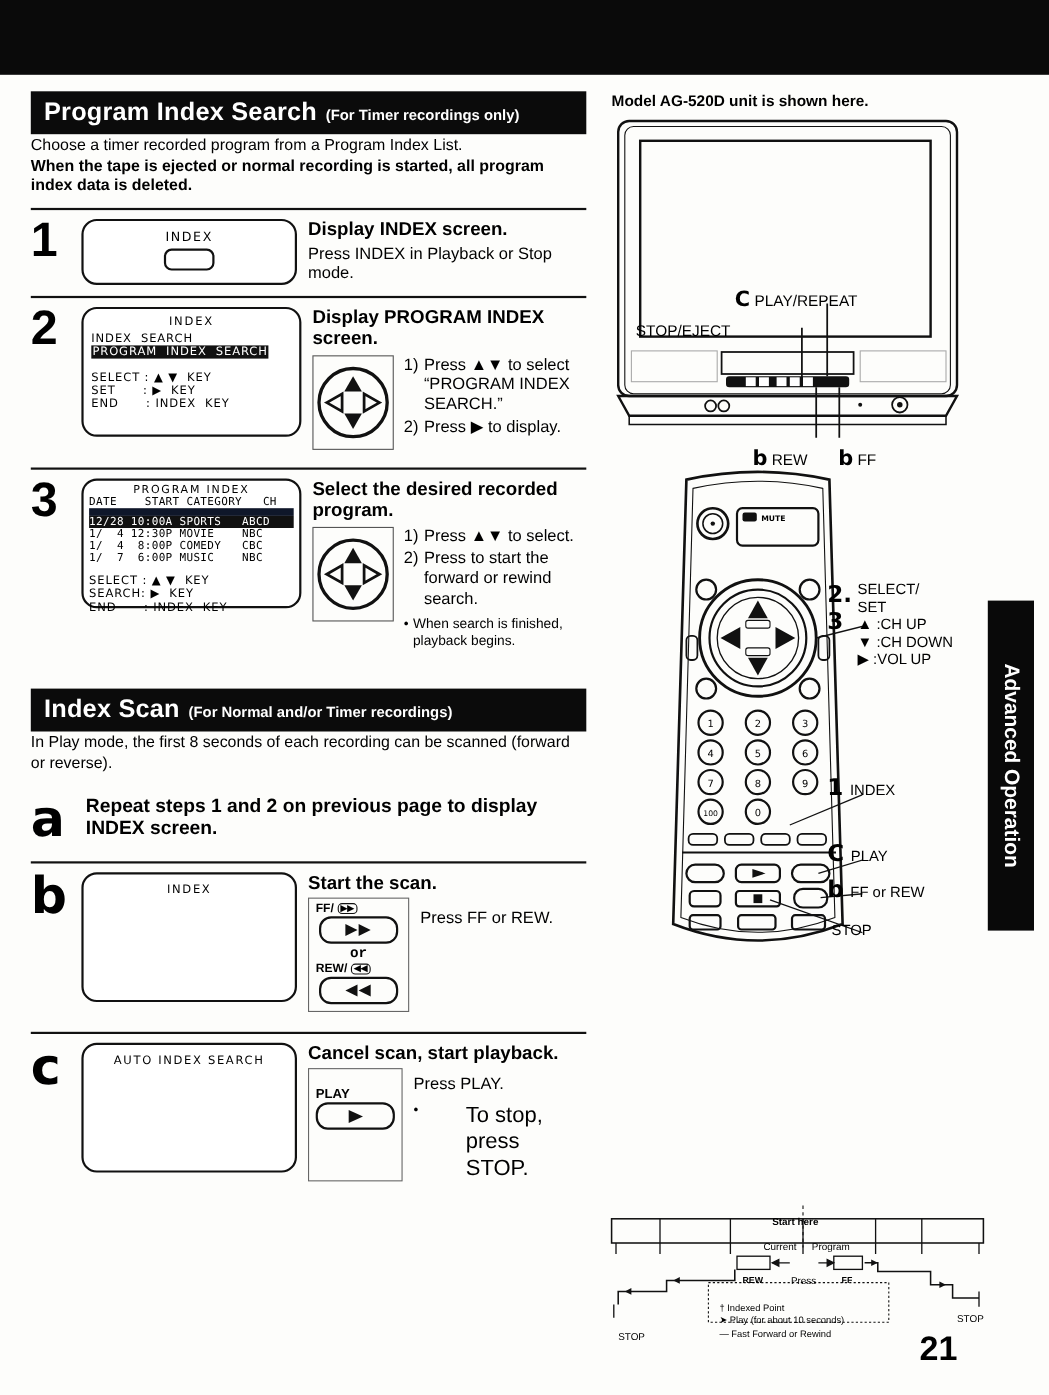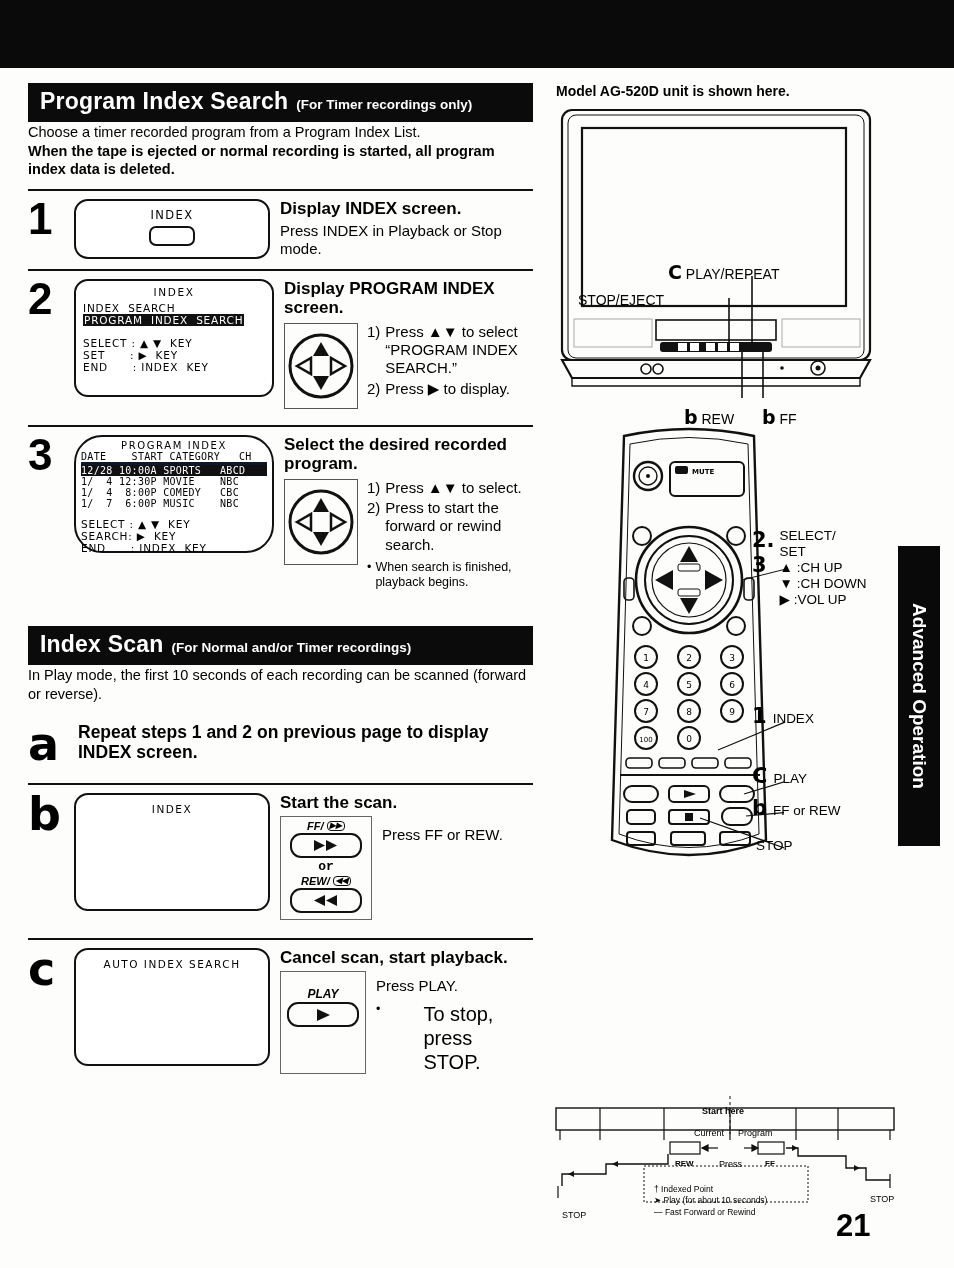--- a/index.html
+++ b/index.html
@@ -48,41 +48,41 @@
   .btn-pill {
     width:46px; height:20px; border:2px solid #111; border-radius:7px; margin:4px auto 0 auto;
   }
   .osd.s2 { width:200px; height:118px; padding:5px 7px; }
   .osd-title { text-align:center; font-size:10.5px; letter-spacing:1.6px; }
   .osd-line { font-size:10.5px; letter-spacing:.8px; white-space:pre; }
   .osd-hl { background:#111; color:#fff; display:inline-block; padding:0 1px; }
   .osd-keys { margin-top:11px; }
   .osd-keys .osd-line { line-height:1.18; }
 
-  .osd.s3 { width:200px; height:118px; padding:3px 5px;border-radius:28px; }
+  .osd.s3 { width:200px; height:118px; padding:3px 5px; }
   .tbl { font-size:10px; letter-spacing:.3px; font-family:"DejaVu Sans Mono", monospace; }
   .tbl .row { white-space:pre; line-height:1.12; }
   .tbl .row.hl { background:#111; color:#fff; }
-  .tbl .hdr { white-space:pre; line-height:1.12; border-bottom:3px solid #0f172a; }
+  .tbl .hdr { white-space:pre; line-height:1.12; border-bottom:7px solid #0f172a; }
 
   .osd.blank { width:196px; height:118px; position:relative; }
   .osd.blank .osd-label { font-size:10.5px; letter-spacing:1.5px; padding-top:8px; }
 
   
   .dpad-box { border:1.5px solid #555; width:86px; height:86px; display:flex; align-items:center; justify-content:center; }
   .dpad { width:72px; height:72px; }
 
   .num-list { font-size:15px; line-height:1.22; }
   .num-list .li { display:flex; gap:5px; margin-bottom:2px; }
   .num-list .n { flex:none; }
   .bullet { font-size:12.5px; line-height:1.2; margin-top:6px; display:flex; gap:4px; }
 
   
   .keyart { border:1.5px solid #666; padding:3px 6px 5px 6px; text-align:center; width:92px; }
-  .keyart .cap { font-size:11px; font-weight:bold; display:flex; align-items:center; justify-content:center; gap:3px;font-style:italic;}
+  .keyart .cap { font-size:11px; font-weight:bold; display:flex; align-items:center; gap:3px;}
   .keycap {
     border:2px solid #111; border-radius:11px; width:72px; height:25px; margin:1px auto;
     display:flex; align-items:center; justify-content:center;
   }
   .keyart .orr { font-size:13px; font-weight:bold; margin:1px 0;font-family:Liberation Mono, monospace; }
   .mini-ff { border:1.5px solid #111; border-radius:4px; padding:0 2px; font-size:8px; line-height:1;}
 
   
   .col-right { position:absolute; left:556px; top:15px; width:350px; }
   .model-note { font-size:14px; font-weight:bold; }
@@ -233,21 +233,21 @@
           </div>
         </div>
       </div>
     </div>
 
     <div class="section-bar" style="margin-top:26px;">
       <span class="t1">Index Scan</span>
       <span class="t2">(For Normal and/or Timer recordings)</span>
     </div>
     <div class="intro">
-      <div>In Play mode, the first 10 seconds of each recording can be scanned (forward or reverse).</div>
+      <div>In Play mode, the first 8 seconds of each recording can be scanned (forward or reverse).</div>
     </div>
 
     <div class="step first" style="margin-top:12px;">
       <div class="step-num lower">a</div>
       <div class="step-txt" style="padding-left:4px;">
         <div class="step-title" style="font-size:17.5px;">Repeat steps 1 and 2 on previous page to display INDEX screen.</div>
       </div>
     </div>
 
     <div class="step" style="margin-top:8px;">

